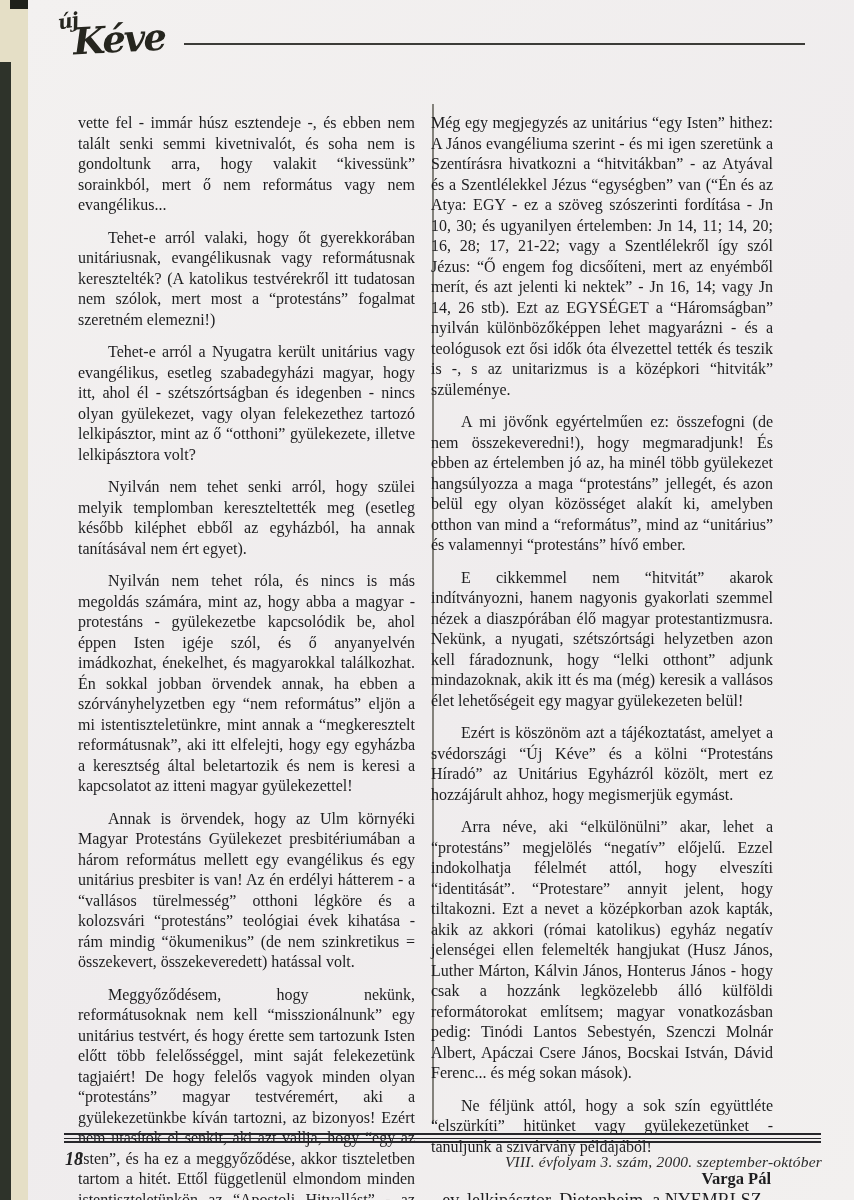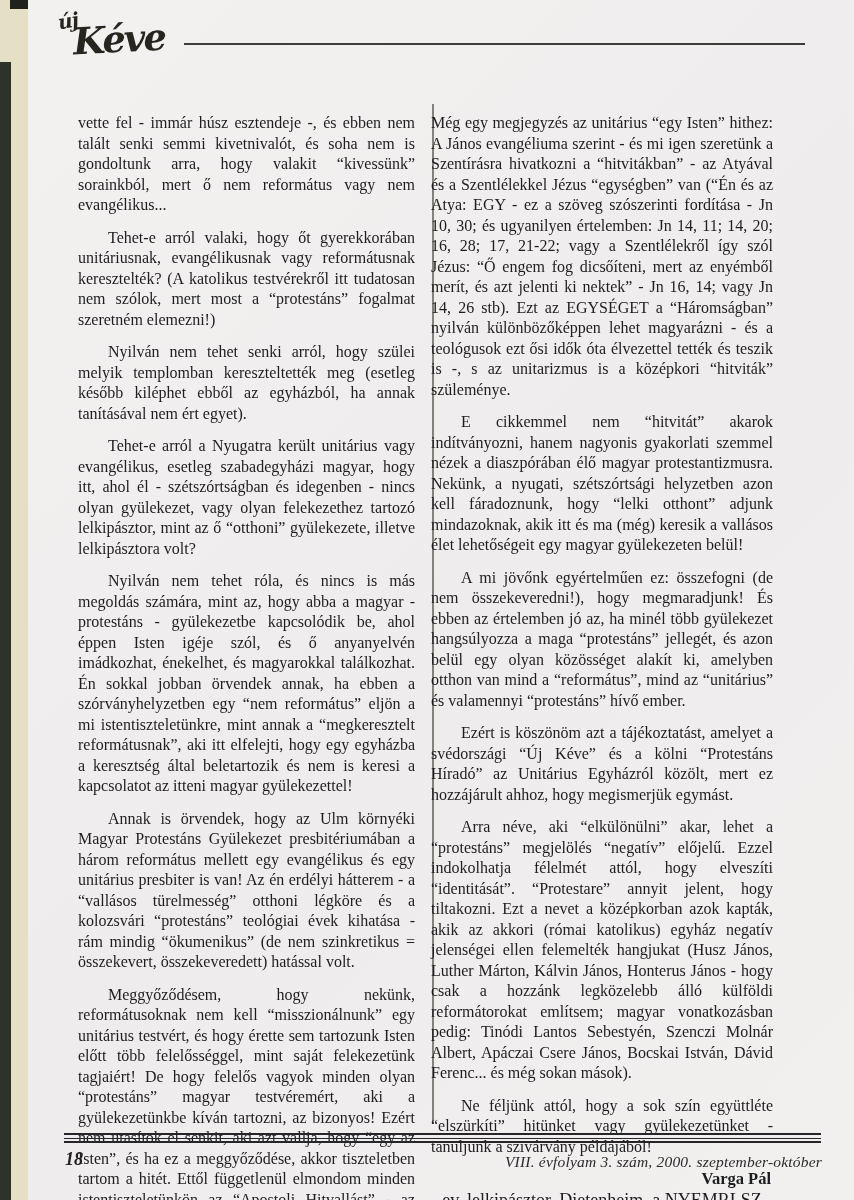--- a/index.html
+++ b/index.html
@@ -141,33 +141,33 @@
 
   <div class="logo">
     <span class="logo-uj">új</span>
     <span class="logo-keve">Kéve</span>
   </div>
   <div class="logo-rule"></div>
 
   <div class="col col-left">
     <p class="no-indent">vette fel - immár húsz esztendeje -, és ebben nem talált senki semmi kivetnivalót, és soha nem is gondoltunk arra, hogy valakit “kivessünk” sorainkból, mert ő nem református vagy nem evangélikus...</p>
     <p>Tehet-e arról valaki, hogy őt gyerekkorában unitáriusnak, evangélikusnak vagy reformátusnak keresztelték? (A katolikus testvérekről itt tudatosan nem szólok, mert most a “protestáns” fogalmat szeretném elemezni!)</p>
+    <p>Tehet-e arról a Nyugatra került unitárius vagy evangélikus, esetleg szabadegyházi magyar, hogy itt, ahol él - szétszórtságban és idegenben - nincs olyan gyülekezet, vagy olyan felekezethez tartozó lelkipásztor, mint az ő “otthoni” gyülekezete, illetve lelkipásztora volt?</p>
     <p>Nyilván nem tehet senki arról, hogy szülei melyik templomban kereszteltették meg (esetleg később kiléphet ebből az egyházból, ha annak tanításával nem ért egyet).</p>
-    <p>Tehet-e arról a Nyugatra került unitárius vagy evangélikus, esetleg szabadegyházi magyar, hogy itt, ahol él - szétszórtságban és idegenben - nincs olyan gyülekezet, vagy olyan felekezethez tartozó lelkipásztor, mint az ő “otthoni” gyülekezete, illetve lelkipásztora volt?</p>
     <p>Nyilván nem tehet róla, és nincs is más megoldás számára, mint az, hogy abba a magyar - protestáns - gyülekezetbe kapcsolódik be, ahol éppen Isten igéje szól, és ő anyanyelvén imádkozhat, énekelhet, és magyarokkal találkozhat. Én sokkal jobban örvendek annak, ha ebben a szórványhelyzetben egy “nem református” eljön a mi istentiszteletünkre, mint annak a “megkeresztelt reformátusnak”, aki itt elfelejti, hogy egy egyházba a keresztség által beletartozik és nem is keresi a kapcsolatot az itteni magyar gyülekezettel!</p>
     <p>Annak is örvendek, hogy az Ulm környéki Magyar Protestáns Gyülekezet presbitériumában a három református mellett egy evangélikus és egy unitárius presbiter is van! Az én erdélyi hátterem - a “vallásos türelmesség” otthoni légköre és a kolozsvári “protestáns” teológiai évek kihatása - rám mindig “ökumenikus” (de nem szinkretikus = összekevert, összekeveredett) hatással volt.</p>
     <p>Meggyőződésem, hogy nekünk, reformátusoknak nem kell “misszionálnunk” egy unitárius testvért, és hogy érette sem tartozunk Isten előtt több felelősséggel, mint saját felekezetünk tagjaiért! De hogy felelős vagyok minden olyan “protestáns” magyar testvéremért, aki a gyülekezetünkbe kíván tartozni, az bizonyos! Ezért nem utasítok el senkit, aki azt vallja, hogy “egy az Isten”, és ha ez a meggyőződése, akkor tiszteletben tartom a hitét. Ettől függetlenül elmondom minden istentiszteletünkön az “Apostoli Hitvallást” - az Atyáról, a Fiúról és a Szentlélekről - és az úrvacsorai és keresztelési kérdéseket is ebben az értelemben teszem fel, de nem kötelezhetek egyetlen istentiszteleten résztvevő tagot sem arra, hogy ugyanezt mondja! Nézzük meg inkább saját “gerendánkat”, és ne húzzunk elválasztó határokat a másik testvér “szálkája” miatt! Azt, hogy hol van az “üdvösség”, végülis Isten határozza meg, és nem én.</p>
   </div>
 
   <div class="col-divider"></div>
 
   <div class="col col-right">
     <p class="no-indent">Még egy megjegyzés az unitárius “egy Isten” hithez: A János evangéliuma szerint - és mi igen szeretünk a Szentírásra hivatkozni a “hitvitákban” - az Atyával és a Szentlélekkel Jézus “egységben” van (“Én és az Atya: EGY - ez a szöveg szószerinti fordítása - Jn 10, 30; és ugyanilyen értelemben: Jn 14, 11; 14, 20; 16, 28; 17, 21-22; vagy a Szentlélekről így szól Jézus: “Ő engem fog dicsőíteni, mert az enyémből merít, és azt jelenti ki nektek” - Jn 16, 14; vagy Jn 14, 26 stb). Ezt az EGYSÉGET a “Háromságban” nyilván különbözőképpen lehet magyarázni - és a teológusok ezt ősi idők óta élvezettel tették és teszik is -, s az unitarizmus is a középkori “hitviták” szüleménye.</p>
+    <p>A mi jövőnk egyértelműen ez: összefogni (de nem összekeveredni!), hogy megmaradjunk! És ebben az értelemben jó az, ha minél több gyülekezet hangsúlyozza a maga “protestáns” jellegét, és azon belül egy olyan közösséget alakít ki, amelyben otthon van mind a “református”, mind az “unitárius” és valamennyi “protestáns” hívő ember.</p>
     <p>E cikkemmel nem “hitvitát” akarok indítványozni, hanem nagyonis gyakorlati szemmel nézek a diaszpórában élő magyar protestantizmusra. Nekünk, a nyugati, szétszórtsági helyzetben azon kell fáradoznunk, hogy “lelki otthont” adjunk mindazoknak, akik itt és ma (még) keresik a vallásos élet lehetőségeit egy magyar gyülekezeten belül!</p>
-    <p>A mi jövőnk egyértelműen ez: összefogni (de nem összekeveredni!), hogy megmaradjunk! És ebben az értelemben jó az, ha minél több gyülekezet hangsúlyozza a maga “protestáns” jellegét, és azon belül egy olyan közösséget alakít ki, amelyben otthon van mind a “református”, mind az “unitárius” és valamennyi “protestáns” hívő ember.</p>
     <p>Ezért is köszönöm azt a tájékoztatást, amelyet a svédországi “Új Kéve” és a kölni “Protestáns Híradó” az Unitárius Egyházról közölt, mert ez hozzájárult ahhoz, hogy megismerjük egymást.</p>
     <p>Arra néve, aki “elkülönülni” akar, lehet a “protestáns” megjelölés “negatív” előjelű. Ezzel indokolhatja félelmét attól, hogy elveszíti “identitását”. “Protestare” annyit jelent, hogy tiltakozni. Ezt a nevet a középkorban azok kapták, akik az akkori (római katolikus) egyház negatív jelenségei ellen felemelték hangjukat (Husz János, Luther Márton, Kálvin János, Honterus János - hogy csak a hozzánk legközelebb álló külföldi reformátorokat említsem; magyar vonatkozásban pedig: Tinódi Lantos Sebestyén, Szenczi Molnár Albert, Apáczai Csere János, Bocskai István, Dávid Ferenc... és még sokan mások).</p>
     <p>Ne féljünk attól, hogy a sok szín együttléte “elszürkíti” hitünket vagy gyülekezetünket - tanuljunk a szivárvány példájából!</p>
     <div class="signature-name">Varga Pál</div>
     <div class="signature-role">ev. lelkipásztor, Dietenheim, a NYEMRLSZ titkára</div>
   </div>
 
   <div class="bottom-rule"></div>
   <div class="footer-page-number">18</div>
   <div class="footer-issue">VIII. évfolyam 3. szám, 2000. szeptember-október</div>

